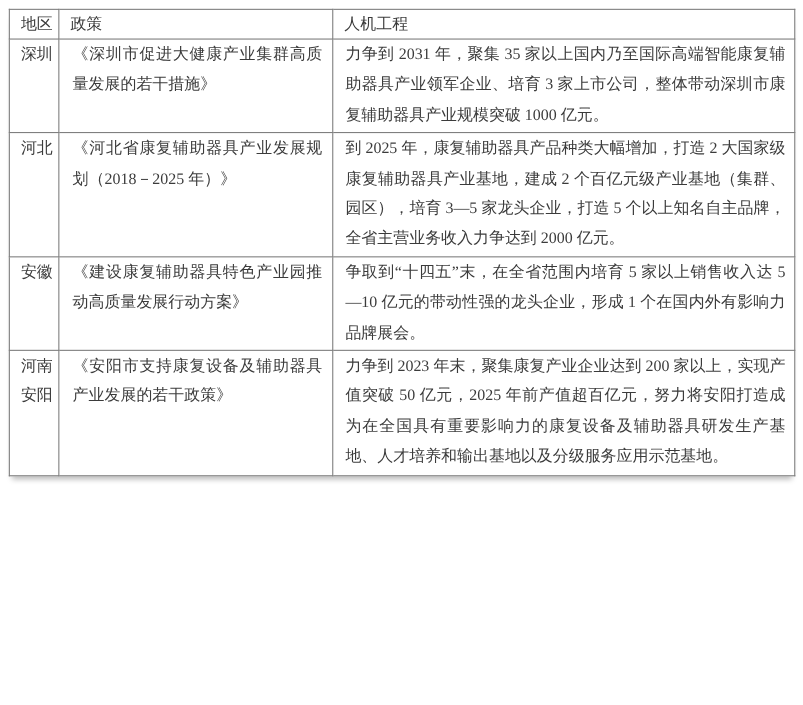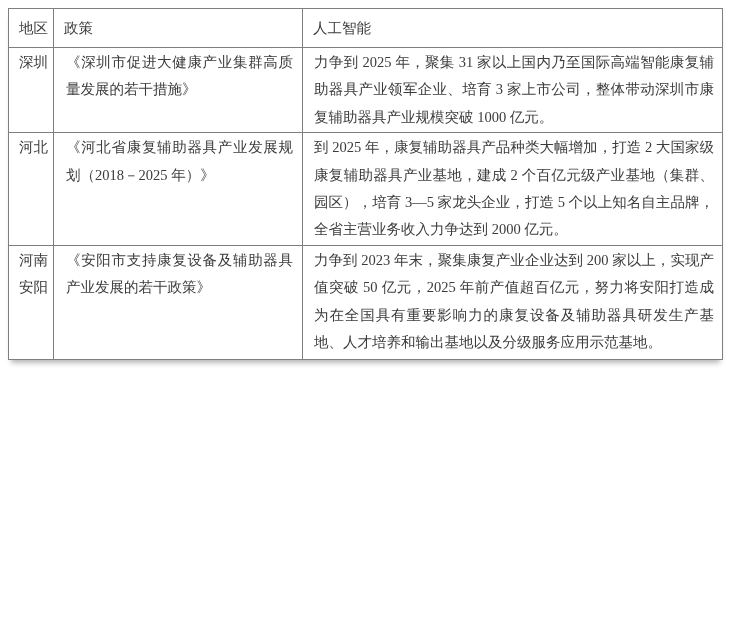--- a/index.html
+++ b/index.html
@@ -27,21 +27,21 @@
     border: 1px solid #7f7f7f;
     color: #3b3b3b;
     font-family: "Liberation Serif", "DejaVu Serif", serif;
     font-size: 14.5px;
     font-weight: normal;
     vertical-align: top;
     word-break: break-all;
     box-sizing: border-box;
   }
   
-  tr.header-row { height: 39px; }
+  tr.header-row { height: 27px; }
   tr.header-row th {
     vertical-align: middle;
     text-align: left;
     line-height: 18px;
     padding: 2px 4px 2px 10px;
   }
   
   td.cell-region {
     padding: 1px 2px 1px 10px;
     line-height: 27.4px;
@@ -72,31 +72,36 @@
   <table class="policy-table">
     <colgroup>
       <col style="width:45px">
       <col style="width:249px">
       <col style="width:420px">
     </colgroup>
     <tbody>
         <tr class="header-row">
       <th>地区</th>
       <th>政策</th>
-      <th>人工智能</th>
+      <th>人机工程</th>
     </tr>
     <tr class="row-0">
       <td class="cell-region">深圳</td>
       <td class="cell-policy">《深圳市促进大健康产业集群高质量发展的若干措施》</td>
-      <td class="cell-content">力争到 2025 年，聚集 31 家以上国内乃至国际高端智能康复辅助器具产业领军企业、培育 3 家上市公司，整体带动深圳市康复辅助器具产业规模突破 1000 亿元。</td>
+      <td class="cell-content">力争到 2031 年，聚集 35 家以上国内乃至国际高端智能康复辅助器具产业领军企业、培育 3 家上市公司，整体带动深圳市康复辅助器具产业规模突破 1000 亿元。</td>
     </tr>
     <tr class="row-1">
       <td class="cell-region">河北</td>
       <td class="cell-policy">《河北省康复辅助器具产业发展规划（2018－2025 年）》</td>
       <td class="cell-content">到 2025 年，康复辅助器具产品种类大幅增加，打造 2 大国家级康复辅助器具产业基地，建成 2 个百亿元级产业基地（集群、园区），培育 3—5 家龙头企业，打造 5 个以上知名自主品牌，全省主营业务收入力争达到 2000 亿元。</td>
+    </tr>
+    <tr class="row-2">
+      <td class="cell-region">安徽</td>
+      <td class="cell-policy">《建设康复辅助器具特色产业园推动高质量发展行动方案》</td>
+      <td class="cell-content">争取到“十四五”末，在全省范围内培育 5 家以上销售收入达 5—10 亿元的带动性强的龙头企业，形成 1 个在国内外有影响力品牌展会。</td>
     </tr>
     <tr class="row-5">
       <td class="cell-region">河南安阳</td>
       <td class="cell-policy">《安阳市支持康复设备及辅助器具产业发展的若干政策》</td>
       <td class="cell-content">力争到 2023 年末，聚集康复产业企业达到 200 家以上，实现产值突破 50 亿元，2025 年前产值超百亿元，努力将安阳打造成为在全国具有重要影响力的康复设备及辅助器具研发生产基地、人才培养和输出基地以及分级服务应用示范基地。</td>
     </tr>
   </tbody>
     </table>
 </div>
 

